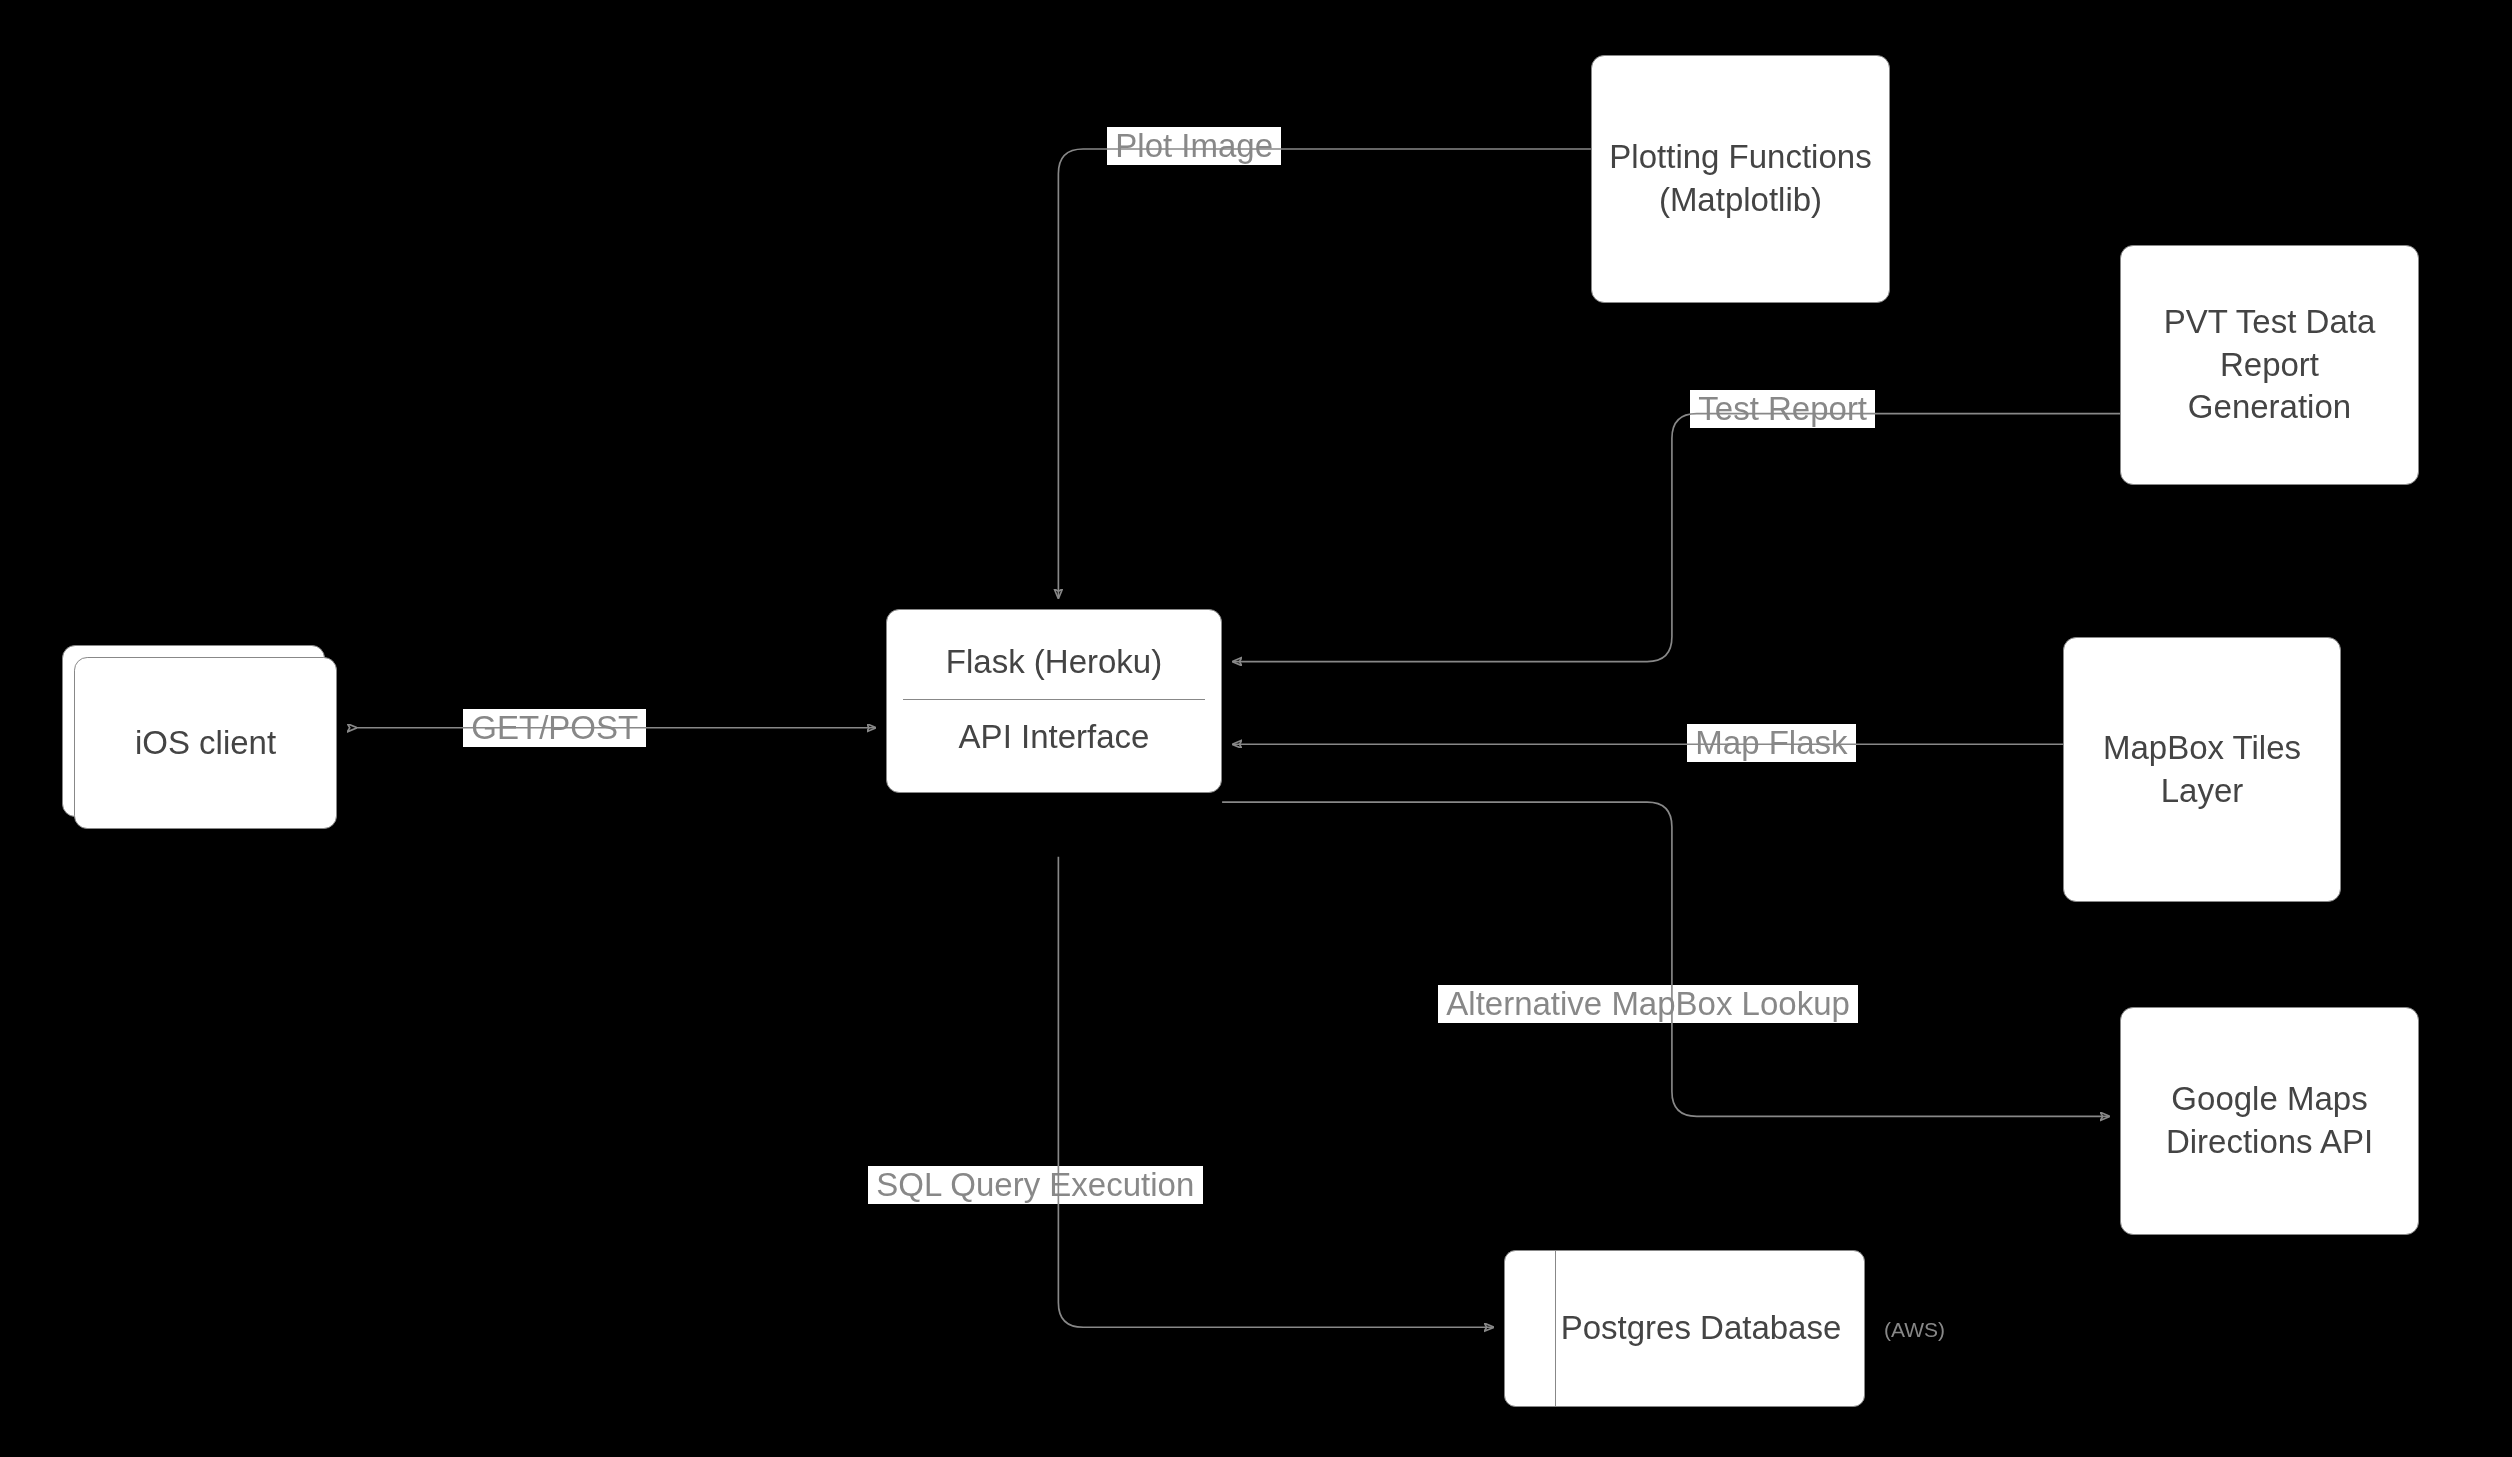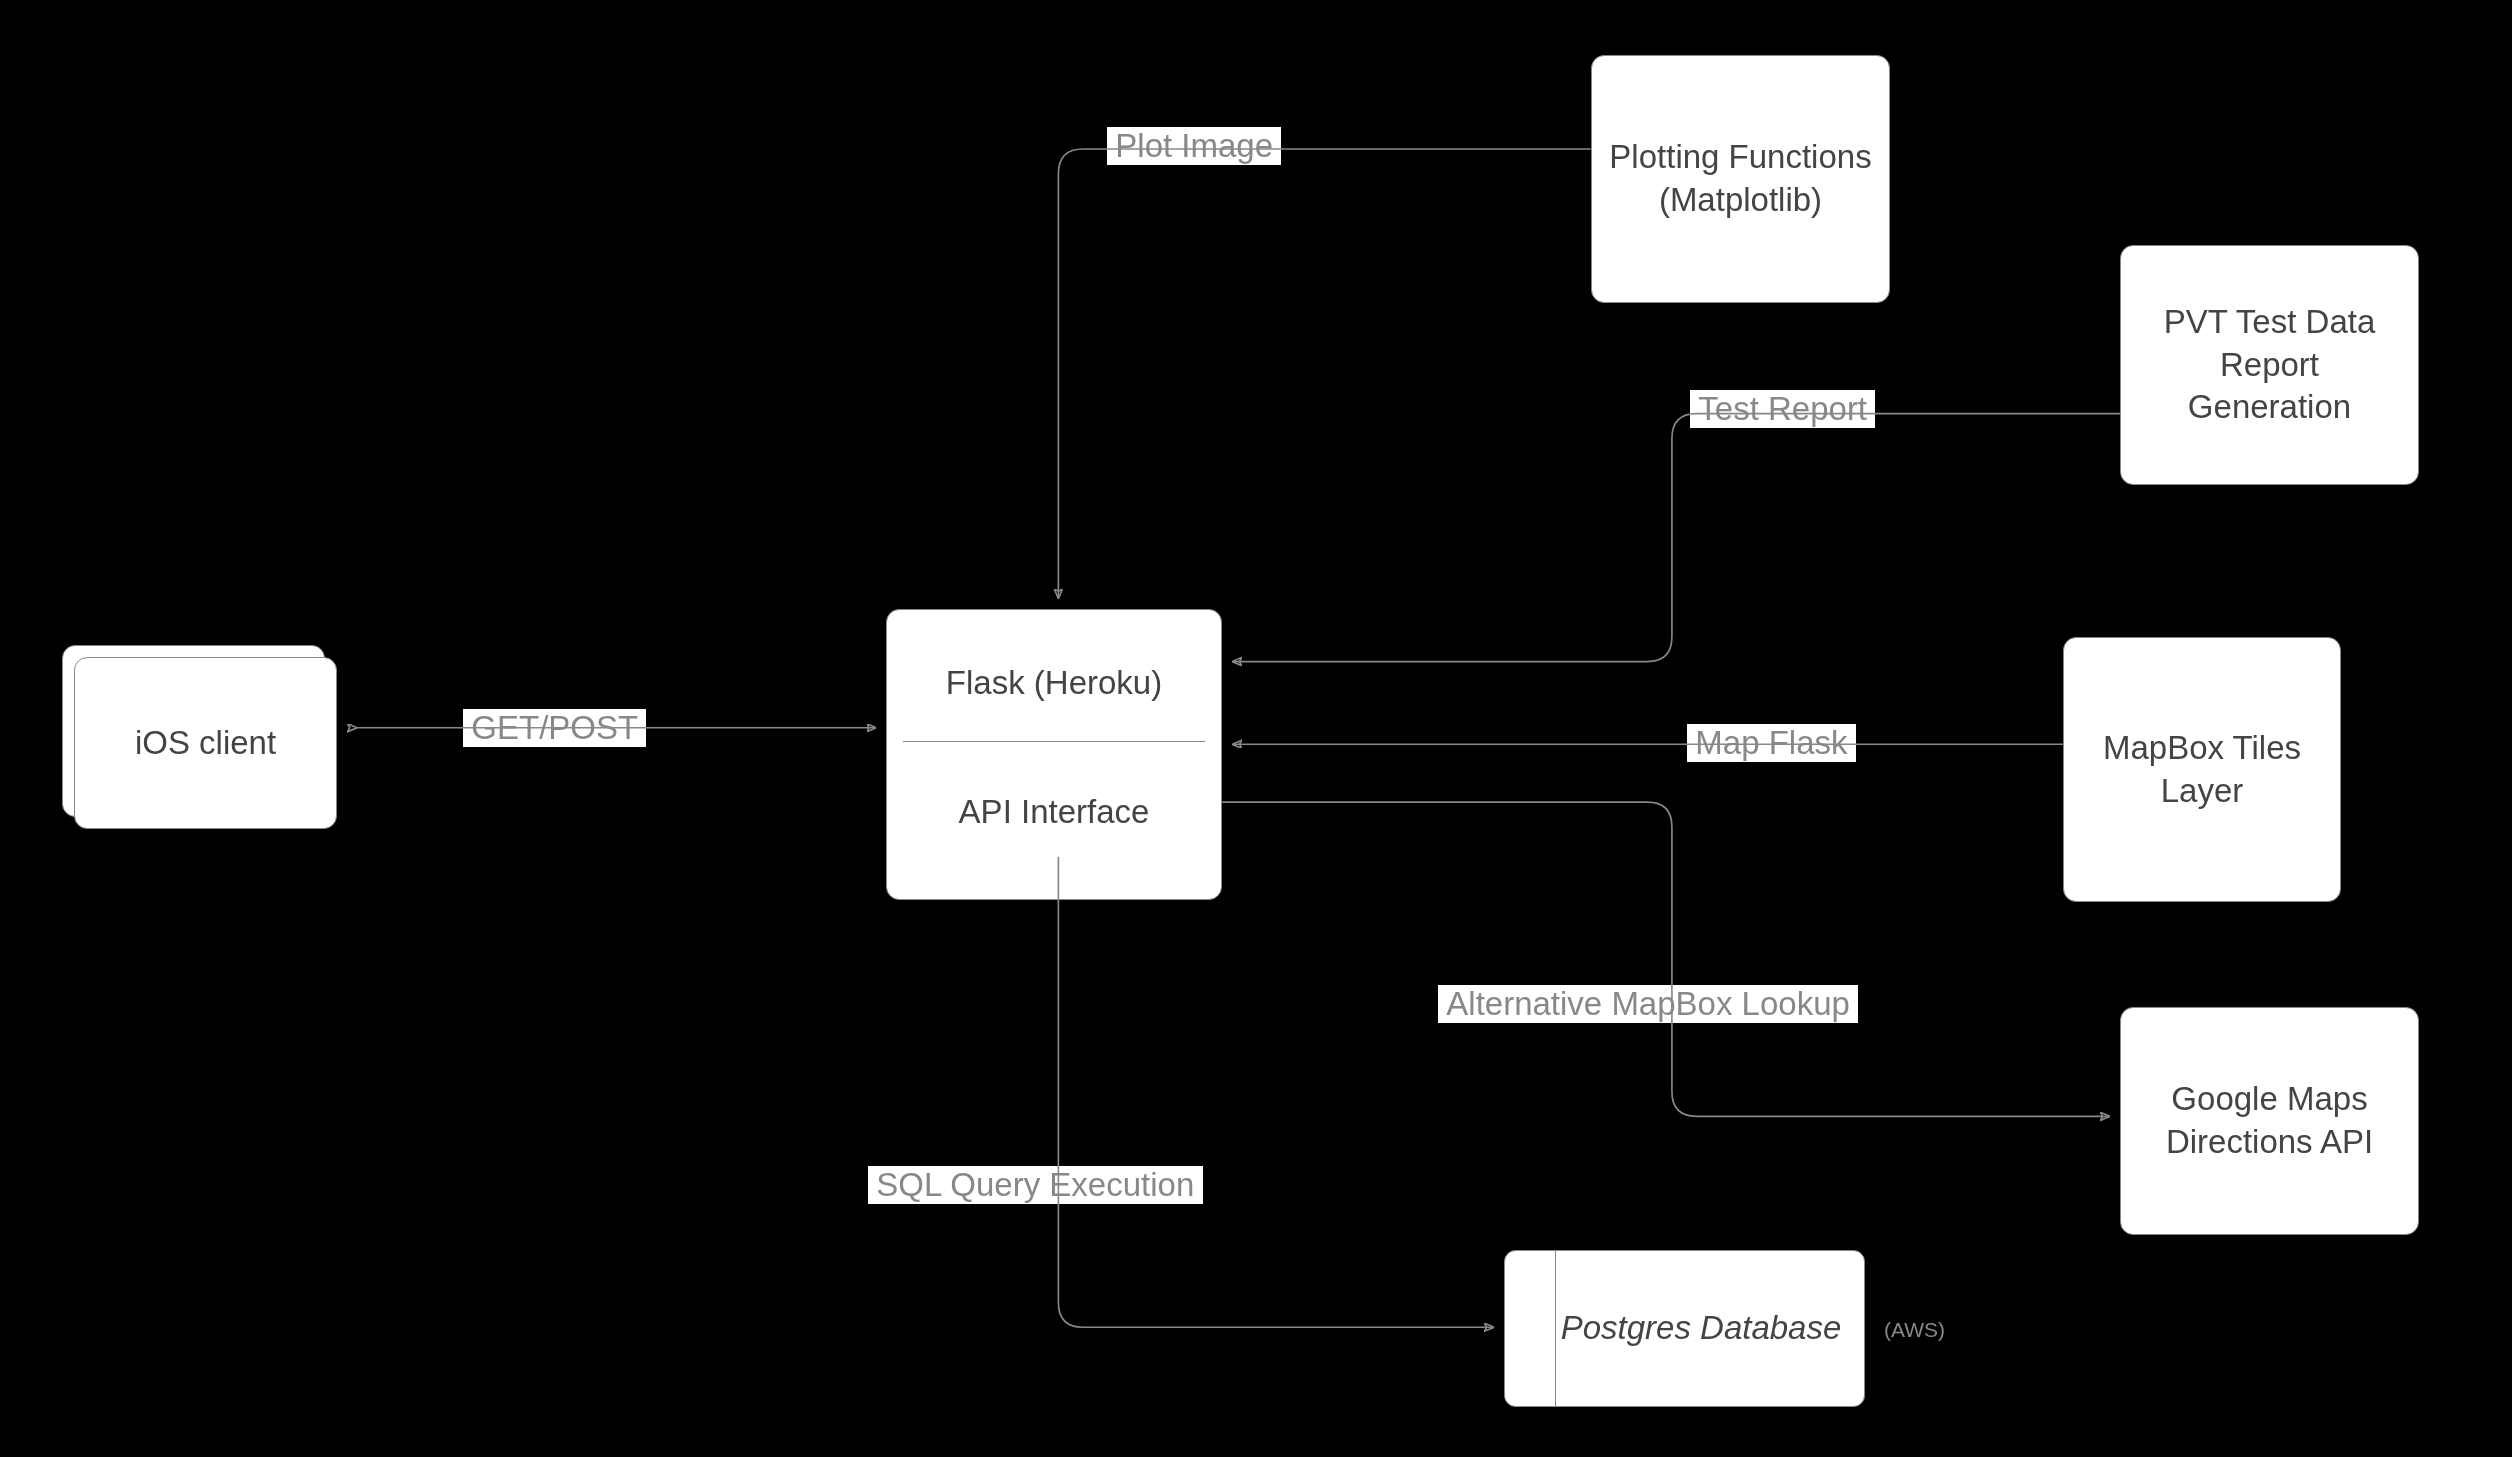--- a/index.html
+++ b/index.html
@@ -64,21 +64,20 @@
       bottom: 0;
       width: 0.8px;
       background: #888;
     }
     .db-label {
       color: #444;
       font-size: 33px;
       text-align: center;
       line-height: 1.3;
       margin-left: 33px;
-      font-style: italic;
     }
     .edge-label {
       position: absolute;
       color: #888;
       background: #ffffff;
       font-size: 33px;
       padding: 0 8.3px;
       white-space: nowrap;
     }
     .aws-label {
@@ -104,21 +103,21 @@
 </head>
 <body>
 
 <div class="diagram">
 
   <div class="node-stack-back" style="left:62px; top:645px; width:263px; height:172px;"></div>
   <div class="node" style="left:74px; top:657px; width:263px; height:172px;">
     <span>iOS client</span>
   </div>
 
-  <div class="node" style="left:886px; top:609px; width:336px; height:291px; padding:16px;">
+  <div class="node" style="left:886px; top:609px; width:336px; height:184px; padding:16px;">
     <div class="node-section" style="flex:1;">
       <span>Flask (Heroku)</span>
     </div>
     <div class="node-divider"></div>
     <div class="node-section" style="flex:1.3;">
       <span>API Interface</span>
     </div>
   </div>
 
   <div class="node" style="left:1591px; top:55px; width:299px; height:248px; padding:17px;">

